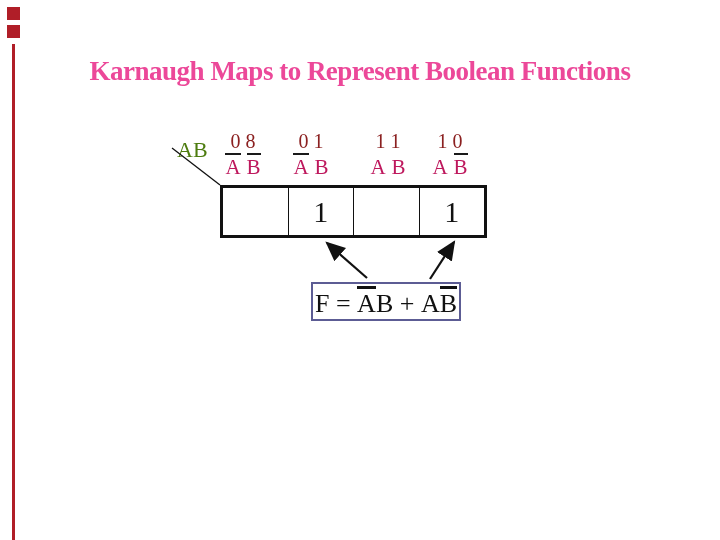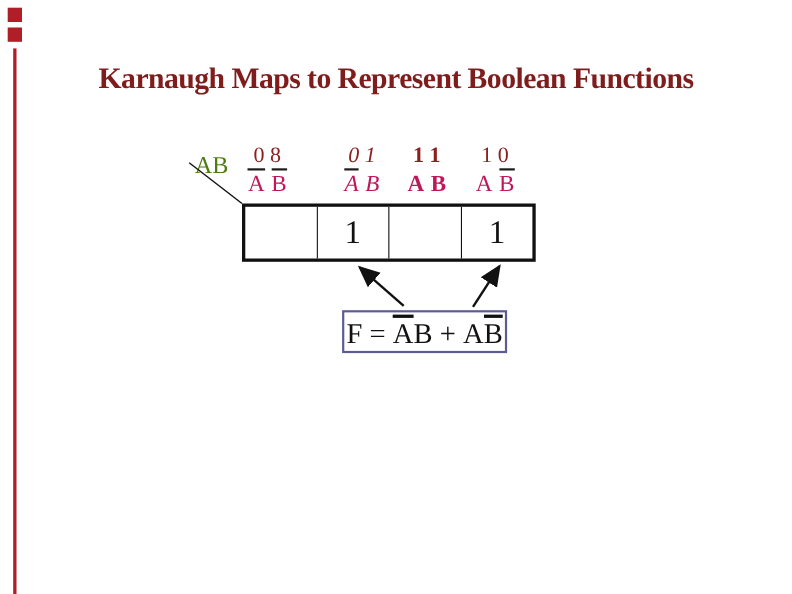--- a/index.html
+++ b/index.html
@@ -13,33 +13,33 @@
   
   .accent-square{position:absolute;width:13px;height:13px;background:#b01e28;}
   .sq1{left:7px;top:7px;}
   .sq2{left:7px;top:25px;}
   .accent-line{position:absolute;left:12px;top:44px;width:3px;height:496px;background:#b01e28;}
 
   
   .title{
     position:absolute;left:0;top:56px;width:720px;
     text-align:center;
-    font-size:27px;font-weight:bold;color:#7f1d1d;
+    font-size:27px;font-weight:bold;color:#ec4899;
     letter-spacing:-0.5px;
   }
 
   
   .corner-label{position:absolute;left:177px;top:137px;font-size:22px;color:#4d7c0f;}
 
   
   .col-code{position:absolute;top:130px;width:66px;text-align:center;
     font-size:20px;color:#8b2020;}
   .col-vars{position:absolute;top:153px;width:66px;text-align:center;
     font-size:21px;color:#be185d;white-space:nowrap;}
-  .c0{left:210px;} .c1{left:296px;font-style:italic;} .c2{left:355px;font-weight:bold;} .c3{left:417px;}
+  .c0{left:210px;} .c1{left:278px;} .c2{left:355px;} .c3{left:417px;}
   .v{display:inline-block;margin:0 3px;padding-top:2px;border-top:2px solid transparent;line-height:1;}
   .v.bar{border-top:2px solid #1a1a1a;}
 
   
   .kmap-table{
     position:absolute;left:220px;top:185px;width:261px;height:47px;
     border:3px solid #111;display:flex;background:#fff;
   }
   .kmap-cell{
     flex:1;border-right:1px solid #111;

